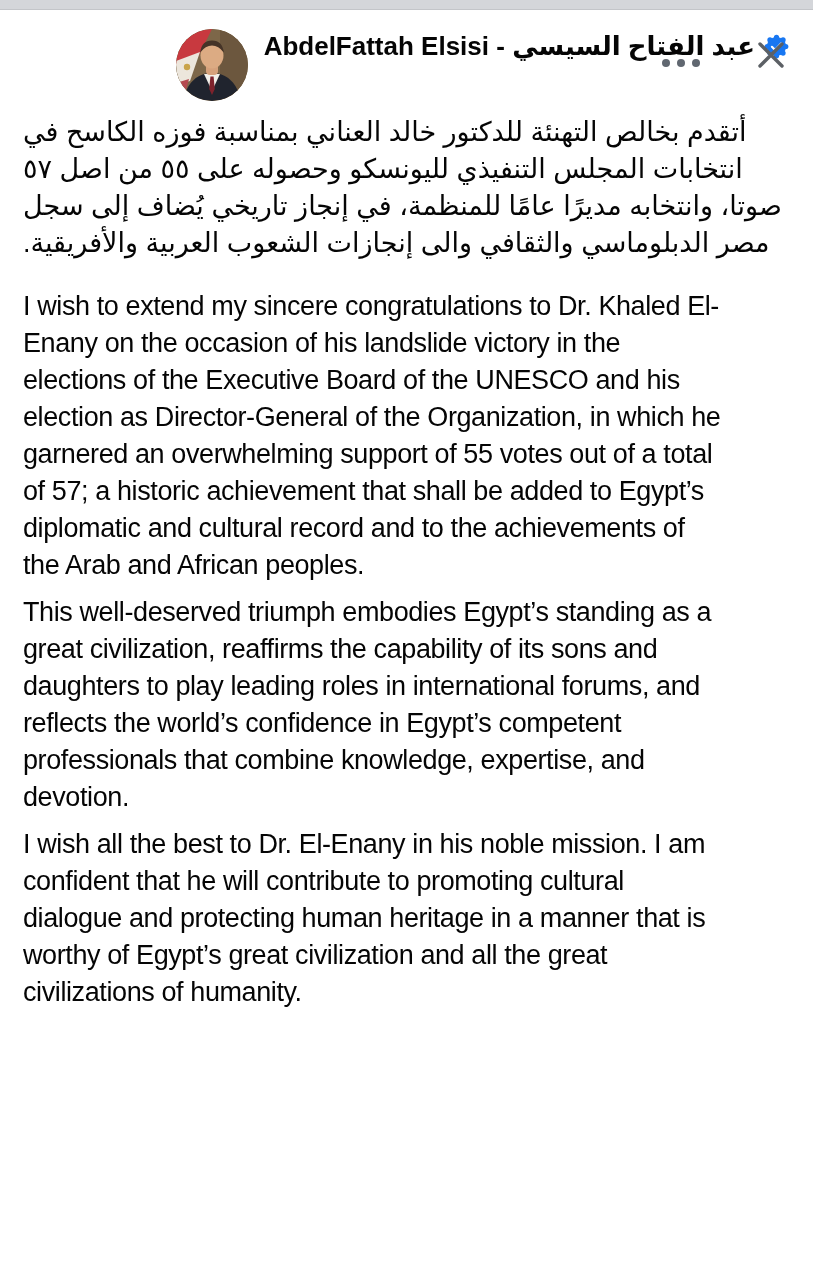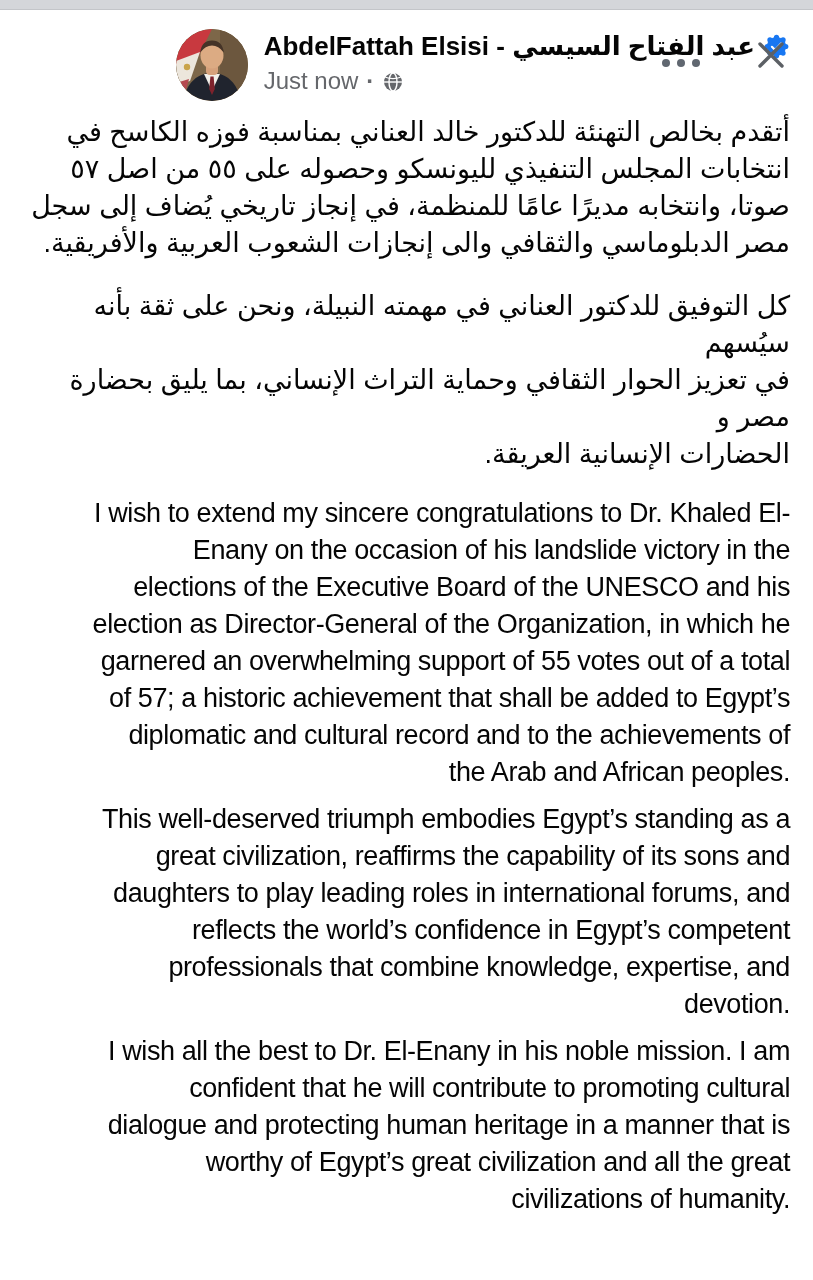--- a/index.html
+++ b/index.html
@@ -64,21 +64,21 @@
     display:flex;align-items:center;justify-content:center;
     background:none;border:none;cursor:pointer;padding:0;
   }
   
   .post-body{
     padding:13px 23px 0 23px;
   }
   .post-body p{
     margin:0;
     white-space:pre-line;
-    text-align:right;
+    text-align:left;
     line-height:37px;
     font-size:27px;
   }
   p.ar{direction:rtl;unicode-bidi:plaintext;margin-bottom:26px;}
   p.ar.bridge{margin-bottom:22px;}
   p.en{direction:ltr;letter-spacing:-0.4px;margin-bottom:10px;}
   p.en:last-child{margin-bottom:0;}
 </style>
 </head>
 <body>
@@ -124,32 +124,20 @@
               <circle cx="20.9" cy="12" r="2.5"></circle>
             <circle cx="5.7" cy="5.7" r="2.5"></circle>
               <circle cx="18.3" cy="5.7" r="2.5"></circle>
             <circle cx="5.7" cy="18.3" r="2.5"></circle>
               <circle cx="18.3" cy="18.3" r="2.5"></circle>
           </g>
           <path d="M7.6 12.3 l3 3 l5.8 -6.2" stroke="#ffffff" stroke-width="2.1" fill="none" stroke-linecap="round" stroke-linejoin="round"></path>
         </svg>
       </span>
     </div>
-    <div class="time-row">
-      <span>Just now</span>
-      <span class="sep">·</span>
-      <span class="globe">
-        <svg width="22" height="22" viewBox="0 0 22 22">
-          <circle cx="11" cy="11" r="9" fill="#65676B"></circle>
-          <ellipse cx="11" cy="11" rx="4" ry="9" fill="none" stroke="#ffffff" stroke-width="1.4"></ellipse>
-          <line x1="2" y1="11" x2="20" y2="11" stroke="#ffffff" stroke-width="1.4"></line>
-          <path d="M3.4 6.2 Q11 9 18.6 6.2" fill="none" stroke="#ffffff" stroke-width="1.2"></path>
-        </svg>
-      </span>
-    </div>
   </div>
 
   <button class="menu-btn" aria-label="More options">
     <i></i>
     <i></i>
     <i></i>
   </button>
 
   <button class="close-btn" aria-label="Close">
     <svg width="36" height="36" viewBox="0 0 36 36">
@@ -157,23 +145,20 @@
     </svg>
   </button>
 
 </div>
 
 <div class="post-body">
   <p class="ar">أتقدم بخالص التهنئة للدكتور خالد العناني بمناسبة فوزه الكاسح في
 انتخابات المجلس التنفيذي لليونسكو وحصوله على ٥٥ من اصل ٥٧
 صوتا، وانتخابه مديرًا عامًا للمنظمة، في إنجاز تاريخي يُضاف إلى سجل
 مصر الدبلوماسي والثقافي والى إنجازات الشعوب العربية والأفريقية.</p>
-  <p class="ar bridge">كل التوفيق للدكتور العناني في مهمته النبيلة، ونحن على ثقة بأنه سيُسهم
-في تعزيز الحوار الثقافي وحماية التراث الإنساني، بما يليق بحضارة مصر و
-الحضارات الإنسانية العريقة.</p>
   <p class="en">I wish to extend my sincere congratulations to Dr. Khaled El-
 Enany on the occasion of his landslide victory in the
 elections of the Executive Board of the UNESCO and his
 election as Director-General of the Organization, in which he
 garnered an overwhelming support of 55 votes out of a total
 of 57; a historic achievement that shall be added to Egypt’s
 diplomatic and cultural record and to the achievements of
 the Arab and African peoples.</p>
   <p class="en">This well-deserved triumph embodies Egypt’s standing as a
 great civilization, reaffirms the capability of its sons and

